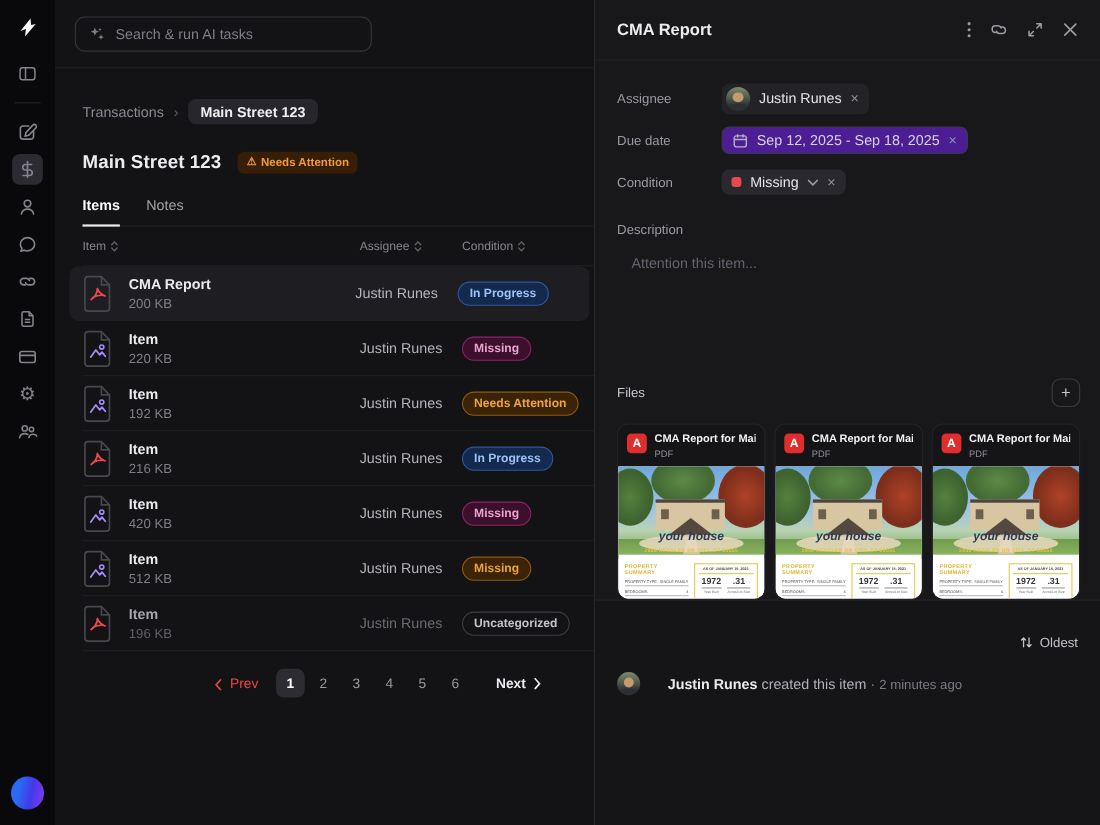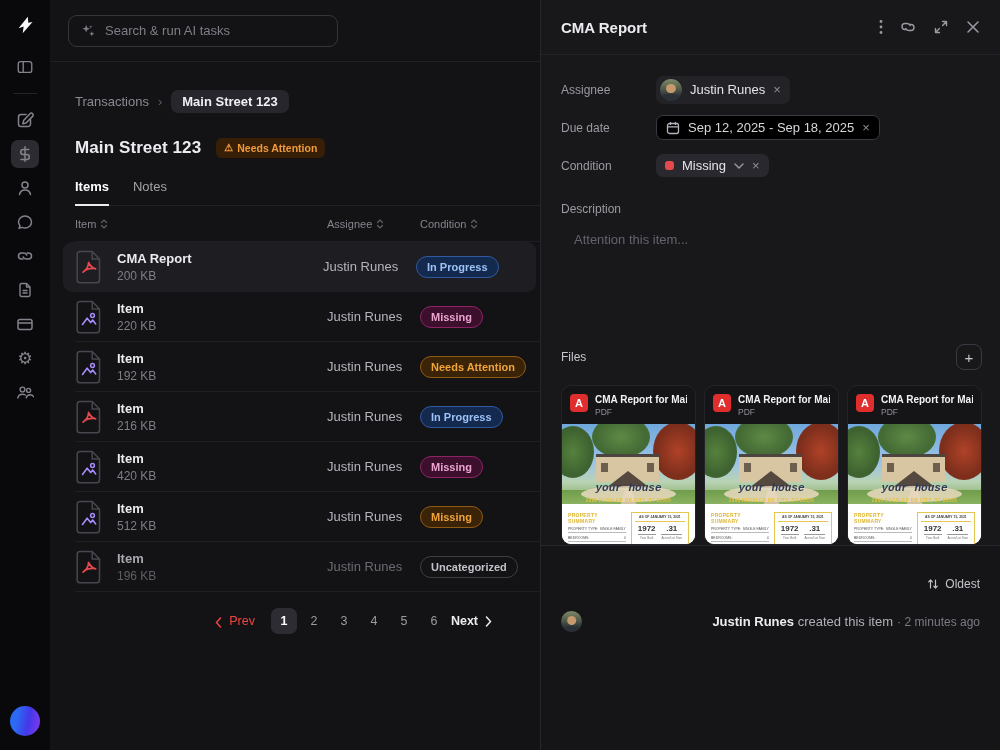--- a/index.html
+++ b/index.html
@@ -87,37 +87,37 @@
   .b-magenta { background:#3c0f2d; border-color:#8f2368; color:#eba4cf; }
   .b-orange  { background:#3a2306; border-color:#8f5b12; color:#f0a43c; }
   .b-gray    { background:transparent; border-color:#3d3d44; color:#c2c2c9; }
 
   .pagination { display:flex; align-items:center; justify-content:flex-end; gap:4px;
                 margin:16px 48px 0 0; font-size:12.5px; color:#8a8a93; }
   .pg-prev { display:flex; align-items:flex-end; gap:7px; color:#ef4444; margin-right:12px; cursor:pointer; }
   .pg-num { width:26px; height:26px; border-radius:7px; display:flex; align-items:center;
             justify-content:center; cursor:pointer; color:#9a9aa2; }
   .pg-num.active { background:#2c2c32; color:#ffffff; font-weight:700; }
-  .pg-next { display:flex; align-items:center; gap:7px; color:#ececf0; font-weight:700; margin-left:0; cursor:pointer; }
+  .pg-next { display:flex; align-items:center; gap:7px; color:#ececf0; font-weight:700; margin-left:20px; cursor:pointer; }
 
   
   .panel { width:460px; flex:none; background:#18181b; border-left:1px solid #26262c;
            display:flex; flex-direction:column; }
   .panel-header { height:55px; flex:none; display:flex; align-items:center;
                   padding:0 20px; border-bottom:1px solid #222227; }
   .panel-title { flex:1; font-size:15px; font-weight:700; }
   .ph-icons { display:flex; align-items:center; gap:17px; color:#9a9aa2; }
   .ph-icons > span { cursor:pointer; display:flex; }
 
   .panel-body { flex:1; padding:20px 18px 0 20px; }
   .field-row { display:flex; align-items:center; margin-bottom:9px; min-height:29px; }
   .field-label { width:95px; flex:none; font-size:12px; color:#9a9aa2; }
   .chip { display:flex; align-items:center; gap:8px; border-radius:7px; font-size:13px; color:#e4e4e9; }
   .chip-assignee { background:#222227; padding:3px 9px 3px 4px; }
-  .chip-due { background:#000000; border:1px solid #3a3a42; padding:4px 9px; color:#d6d6db; }
+  .chip-due { background:#4c1d95; border:1px solid #3a3a42; padding:4px 9px; color:#d6d6db; }
   .chip-cond { background:#28282e; padding:4px 9px; }
   .chip .x { color:#8f8f98; font-size:13px; line-height:1; cursor:pointer; }
   .dot-red { width:9px; height:9px; border-radius:3px; background:#e5484d; }
   .avatar { width:22px; height:22px; border-radius:50%; position:relative; overflow:hidden;
             background:linear-gradient(180deg,#7d8a68 0%,#55604c 40%,#30383a 72%,#23272b 100%); flex:none; }
   .avatar::before { content:""; position:absolute; left:50%; top:24%; transform:translateX(-50%);
             width:46%; height:44%; border-radius:50%; background:#c69a6e; }
   .avatar::after { content:""; position:absolute; left:50%; bottom:-10%; transform:translateX(-50%);
             width:84%; height:38%; border-radius:50% 50% 0 0; background:#2b3037; }
 
@@ -155,21 +155,21 @@
           width:0; height:0; border-left:22px solid transparent; border-right:22px solid transparent;
           border-bottom:17px solid #55493f; }
   .house .win { position:absolute; top:6px; width:7px; height:9px; background:#6c5f4e; }
   .lawn { position:absolute; left:0; right:0; top:66px; height:14px;
           background:linear-gradient(180deg,#6f9c4c,#8ab25f); }
   .walk { position:absolute; left:50%; top:66px; transform:translateX(-50%);
           width:16px; height:14px; background:#cfc3a2; clip-path:polygon(28% 0,72% 0,100% 100%,0 100%); }
   .brush { position:absolute; left:14%; right:14%; top:62px; height:16px; border-radius:50%;
            background:#ead9bf; opacity:.85; }
   .script-txt { position:absolute; left:0; right:0; top:58px; text-align:center;
-           font-family:Liberation Mono, monospace; font-style:italic; font-weight:700;
+           font-family:Liberation Sans, sans-serif; font-style:italic; font-weight:700;
            font-size:11px; color:#2c3a57; }
   .addr-txt { position:absolute; left:0; right:0; top:74px; text-align:center;
            font-size:4.5px; font-weight:700; color:#e8c33c; letter-spacing:.4px; }
   .tbottom { position:absolute; left:0; right:0; top:84px; bottom:0; background:#ffffff;
              display:flex; padding:4px 6px 0; gap:5px; }
   .tb-left { flex:1.15; }
   .ps-title { font-size:5px; font-weight:700; color:#e0b62f; letter-spacing:.3px; }
   .ps-row { display:flex; justify-content:space-between; border-bottom:0.5px solid #bbb;
             font-size:3.5px; color:#555; margin-top:3px; padding-bottom:1px; }
   .tb-right { flex:1; border:1px solid #e5c74e; padding:2px 3px; height:49px; }
@@ -184,21 +184,21 @@
   .comment-row { display:flex; gap:10px; align-items:flex-start; }
   .comment-box { flex:1; height:74px; background:transparent; border:1px solid #3a3a42; border-radius:9px;
                  padding:10px 12px; color:#ececf0; font-size:13px; font-family:"Liberation Sans",sans-serif;
                  resize:none; outline:none; }
   .comment-box::placeholder { color:#9a9aa2; }
   .activity-bar { display:flex; align-items:center; margin-top:15px; }
   .seg { display:flex; border:1px solid #33333b; border-radius:9px; }
   .seg-btn { padding:6px 13px; font-size:12.5px; font-weight:700; color:#e2e2e7; cursor:pointer; border-radius:9px; }
   .seg-btn.active { border:1px solid #2e68c8; margin:-1px; color:#5e97ef; background:rgba(46,104,200,.07); }
   .sort { margin-left:auto; display:flex; align-items:center; gap:6px; font-size:12px; color:#c2c2c9; cursor:pointer; }
-  .activity-item { display:flex; align-items:center; gap:25px; margin-top:20px; font-size:13px; color:#b0b0b8;justify-content:space-between; }
+  .activity-item { display:flex; align-items:center; gap:25px; margin-top:20px; font-size:13px; color:#b0b0b8; }
   .activity-item .avatar { width:21px; height:21px; }
   .act-user { font-weight:700; color:#ececf0; }
   .act-time { color:#7a7a83; font-size:12px; }
   .act-dot { color:#7a7a83; }
 </style>
 </head>
 <body>
 
 <svg width="0" height="0" style="position:absolute">
   <defs>

